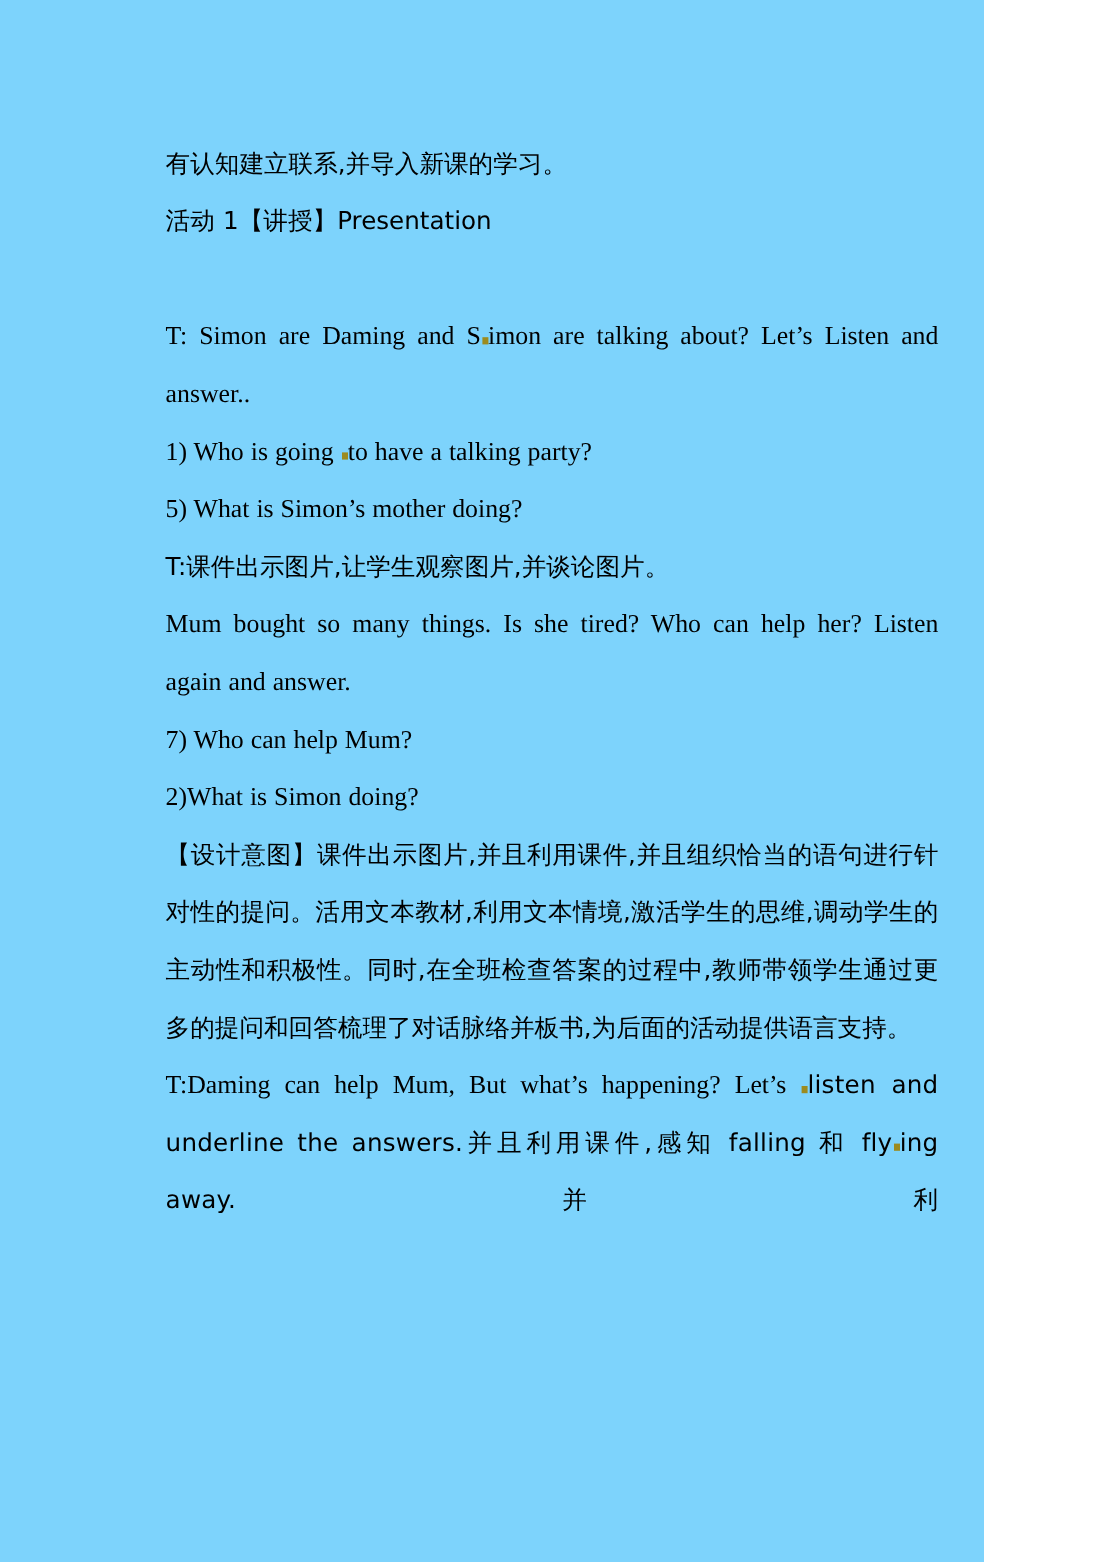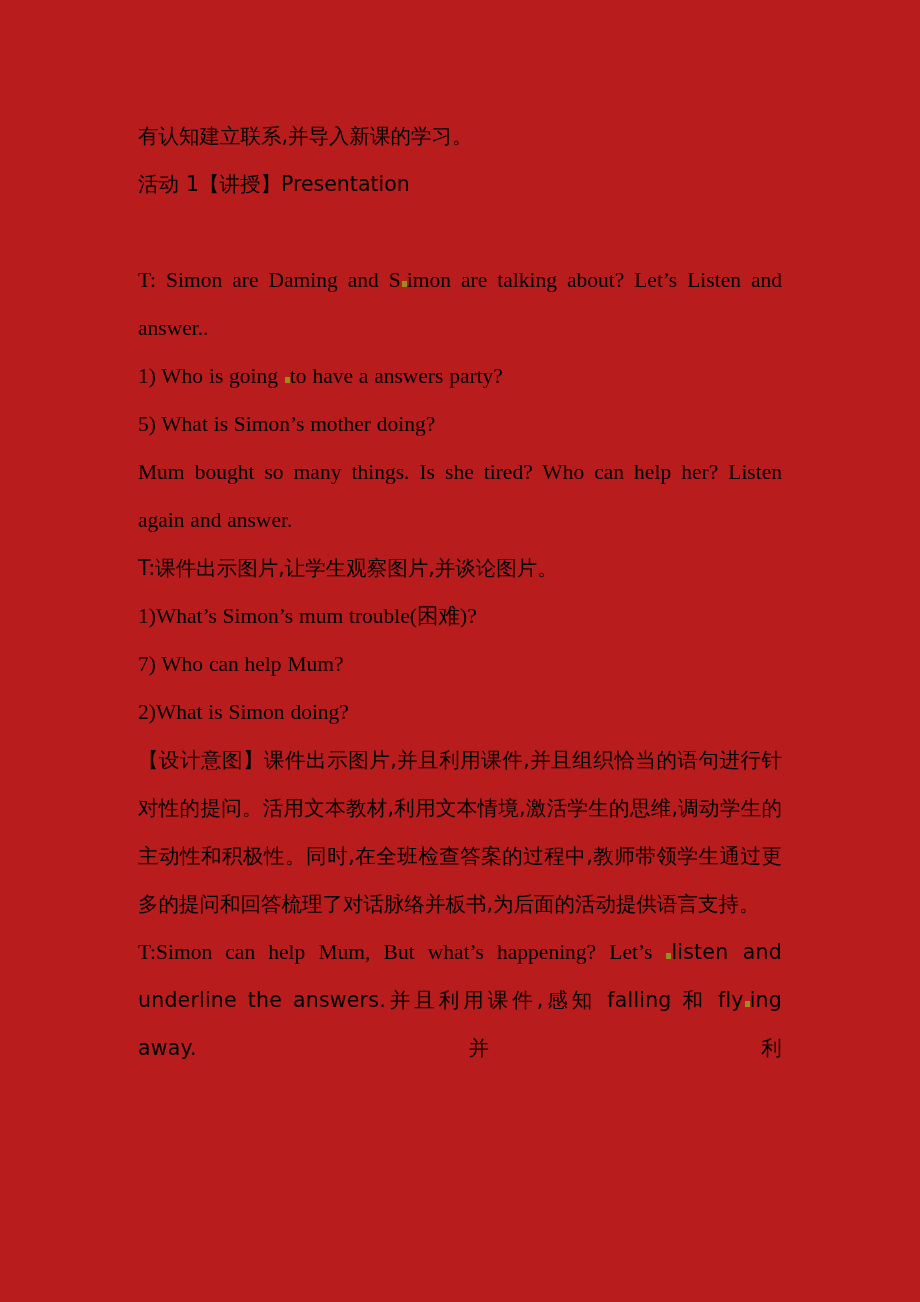--- a/index.html
+++ b/index.html
@@ -10,23 +10,23 @@
   body {
     width: 920px;
     height: 1302px;
     overflow: hidden;
     font-family: "Liberation Serif", "DejaVu Serif", serif;
     color: #000000;
     -webkit-font-smoothing: antialiased;
   }
   .page {
     position: relative;
-    width: 920px;
+    width: 820px;
     height: 1302px;
-    background: #b91c1c;
+    background: #7dd3fc;
     box-sizing: border-box;
     padding-left: 22px;
   }
   .content {
     position: absolute;
     left: 138px;
     top: 112px;
     width: 644px;
   }
   .para {
@@ -84,33 +84,32 @@
   <div class="content">
 
     <p class="para cnpara left">有认知建立联系,并导入新课的学习。</p>
 
     <p class="para cnpara left">活动 1【讲授】Presentation</p>
 
     <div class="spacer-line"></div>
 
     <p class="para just"><span>T: Simon are Daming and S</span><span class="mark-dot"></span><span>imon are talking about? Let’s Listen and answer..</span></p>
 
-    <p class="para left"><span>1) Who is going </span><span class="mark-dot"></span><span>to have a answers party?</span></p>
+    <p class="para left"><span>1) Who is going </span><span class="mark-dot"></span><span>to have a talking party?</span></p>
 
     <p class="para left">5) What is Simon’s mother doing?</p>
 
 
+    <p class="para cnpara left">T:课件出示图片,让学生观察图片,并谈论图片。</p>
+
     <p class="para just">Mum bought so many things. Is she tired? Who can help her? Listen again and answer.</p>
 
-    <p class="para cnpara left">T:课件出示图片,让学生观察图片,并谈论图片。</p>
-
-    <p class="para left">1)What’s Simon’s mum trouble(困难)?</p>
 
     <p class="para left">7) Who can help Mum?</p>
 
     <p class="para left">2)What is Simon doing?</p>
 
     <p class="para cnpara">【设计意图】课件出示图片,并且利用课件,并且组织恰当的语句进行针对性的提问。活用文本教材,利用文本情境,激活学生的思维,调动学生的主动性和积极性。同时,在全班检查答案的过程中,教师带领学生通过更多的提问和回答梳理了对话脉络并板书,为后面的活动提供语言支持。</p>
 
-    <p class="para just cut"><span>T:Simon can help Mum, But what’s happening? Let’s </span><span class="mark-dot"></span><span class="cn">listen and underline the answers.并且利用课件,感知 falling 和 fly</span><span class="mark-dot"></span><span class="cn">ing away.并利</span></p>
+    <p class="para just cut"><span>T:Daming can help Mum, But what’s happening? Let’s </span><span class="mark-dot"></span><span class="cn">listen and underline the answers.并且利用课件,感知 falling 和 fly</span><span class="mark-dot"></span><span class="cn">ing away.并利</span></p>
 
   </div>
 </div>
 
 </body></html>

